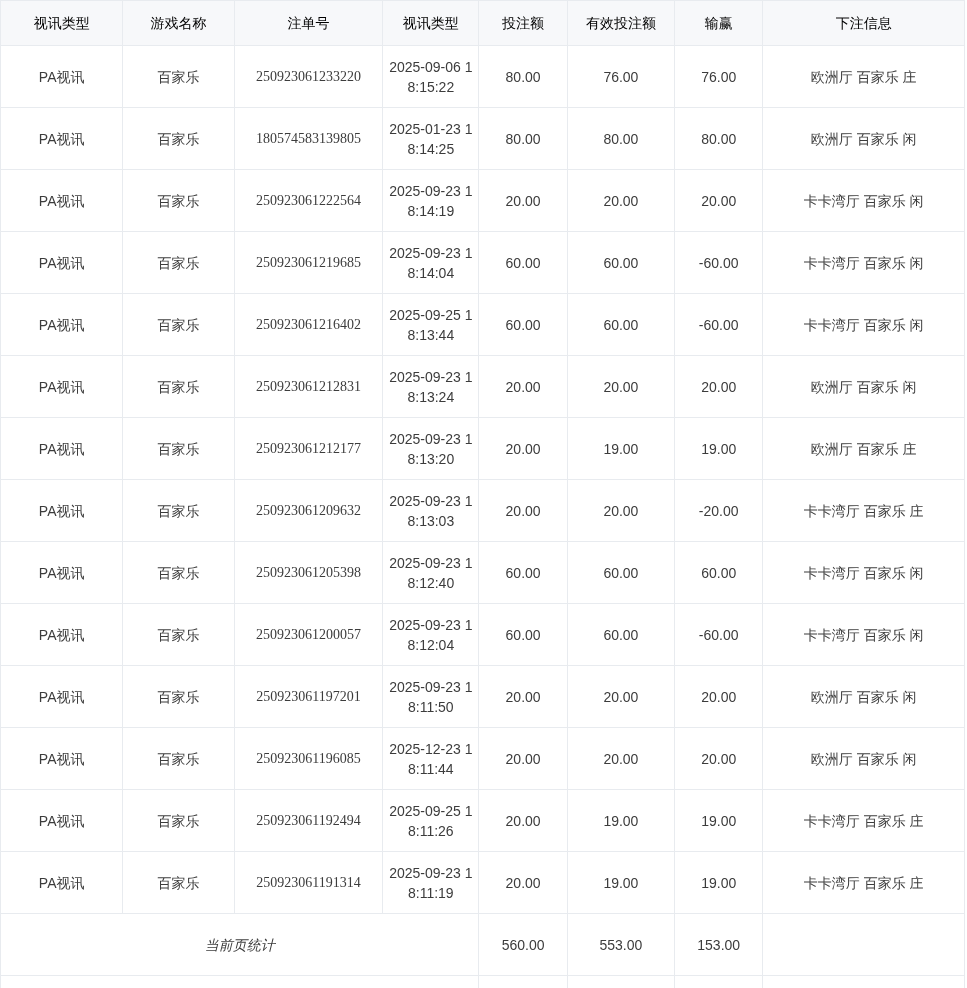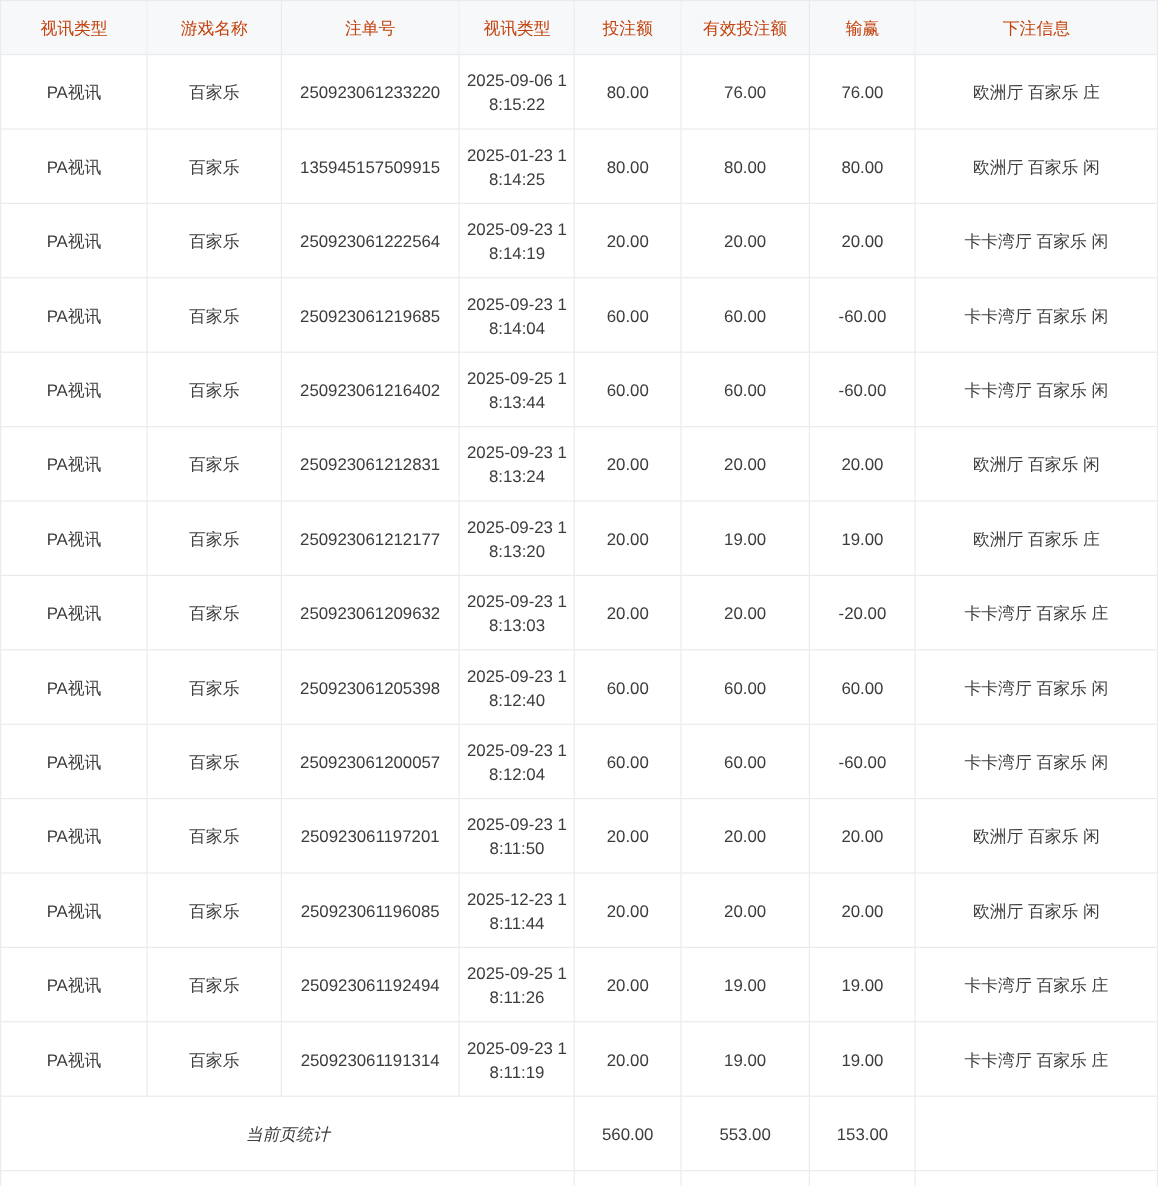--- a/index.html
+++ b/index.html
@@ -28,21 +28,21 @@
     vertical-align: middle;
     font-weight: normal;
     font-size: 14px;
     color: #3c3c3c;
     line-height: 20px;
     overflow: hidden;
   }
   .bet-table thead th {
     background: #f7f8fa;
     height: 44px;
-    color: #c2410c;
+    color: #000000;
     font-size: 14px;
     border-top: 1px solid #e8ebef;
     border-bottom: 1px solid #e8ebef;
   }
   .bet-table tbody td {
     height: 61px;
   }
   .col-type   { width: 122px; }
   .col-game   { width: 111px; }
   .col-order  { width: 148px; }
@@ -52,20 +52,21 @@
   .col-winlose{ width: 88px; }
   .col-info   { width: 201px; }
 
   .cell-time {
     line-height: 21px;
     white-space: normal;
     word-break: break-all;
   }
   .cell-order {
     white-space: nowrap;
+    font-family: Liberation Serif, serif;
   }
   .summary-td {
     height: 44px;
     color: #3c3c3c;
   }
   .summary-label {
     text-align: center;
     font-style: italic;
   }
   .tail-blank {
@@ -105,21 +106,21 @@
       <td class="cell-order">250923061233220</td>
       <td class="cell-time">2025-09-06 18:15:22</td>
       <td>80.00</td>
       <td>76.00</td>
       <td>76.00</td>
       <td>欧洲厅 百家乐 庄</td>
     </tr>
     <tr>
       <td>PA视讯</td>
       <td>百家乐</td>
-      <td class="cell-order">135945157509915</td>
+      <td class="cell-order">180574583139805</td>
       <td class="cell-time">2025-01-23 18:14:25</td>
       <td>80.00</td>
       <td>80.00</td>
       <td>80.00</td>
       <td>欧洲厅 百家乐 闲</td>
     </tr>
     <tr>
       <td>PA视讯</td>
       <td>百家乐</td>
       <td class="cell-order">250923061222564</td>

